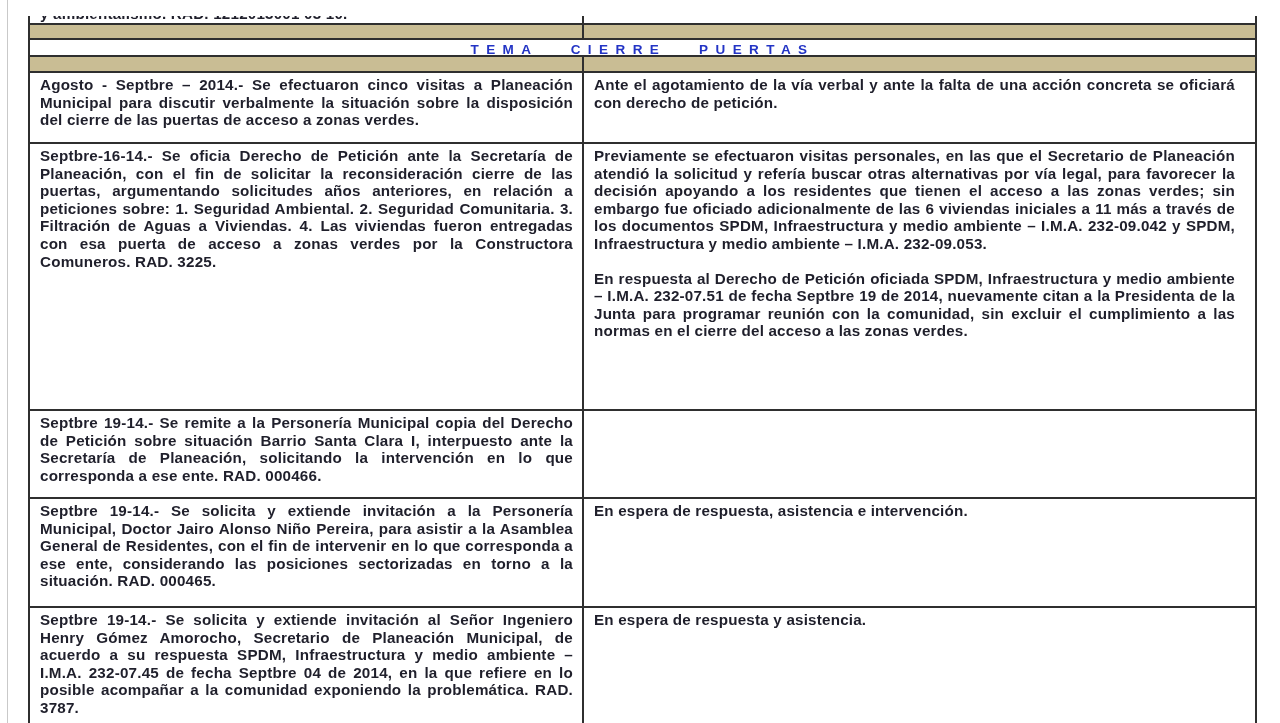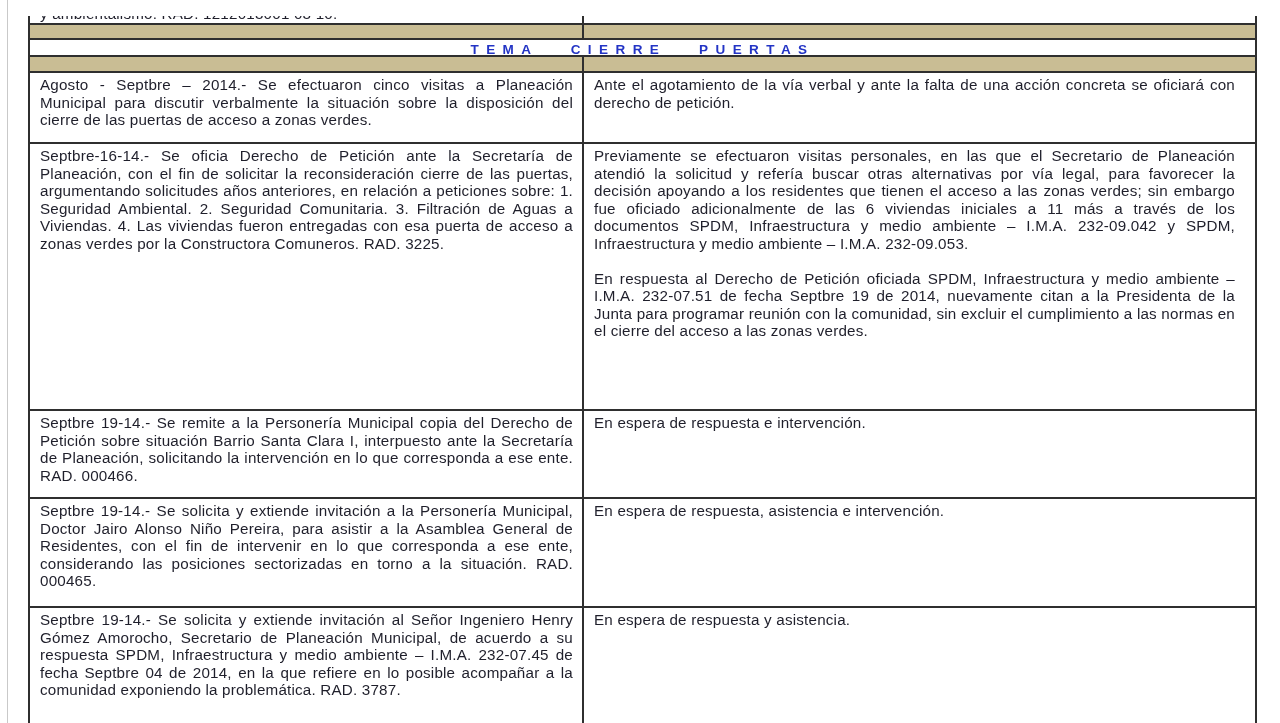--- a/index.html
+++ b/index.html
@@ -41,21 +41,21 @@
   .cell-right{
     flex:1 1 auto;
     box-sizing:border-box;
     padding:3px 20px 0 10px;
     overflow:hidden;
   }
   .band{background:#c9bd94;}
   .txt{
     font-size:15.2px;
     line-height:17.6px;
-    font-weight:400;
+    font-weight:700;
     letter-spacing:0.2px;
     text-align:justify;
     color:#1f1f2b;
   }
   .txt p{margin:0 0 17px 0;}
   .txt p:last-child{margin-bottom:0;}
   .clip-row{height:9px;}
   .clip-row .cell-left,.clip-row .cell-right{padding-top:0;}
   .clip-shift{margin-top:-11px;line-height:18px;white-space:nowrap;text-align:left;}
   .band-row-1{height:15px;}
@@ -69,21 +69,21 @@
     font-size:13.5px;
     line-height:15px;
     color:#2334c5;
     letter-spacing:0.55em;
     word-spacing:1.6em;
     white-space:nowrap;
   }
   .band-row-2{height:16px;}
   .body-row-1{height:71px;}
   .body-row-2{height:267px;justify-content:center;}
-  .body-row-3{height:88px;}
+  .body-row-3{height:88px;flex-direction:column;}
   .body-row-4{height:109px;}
   .body-row-5{height:153px;}
   .band-row-3{height:13px;border-bottom:none;}
 </style>
 </head>
 <body>
 
 <div class="page">
   <div class="page-edge-line"></div>
 

